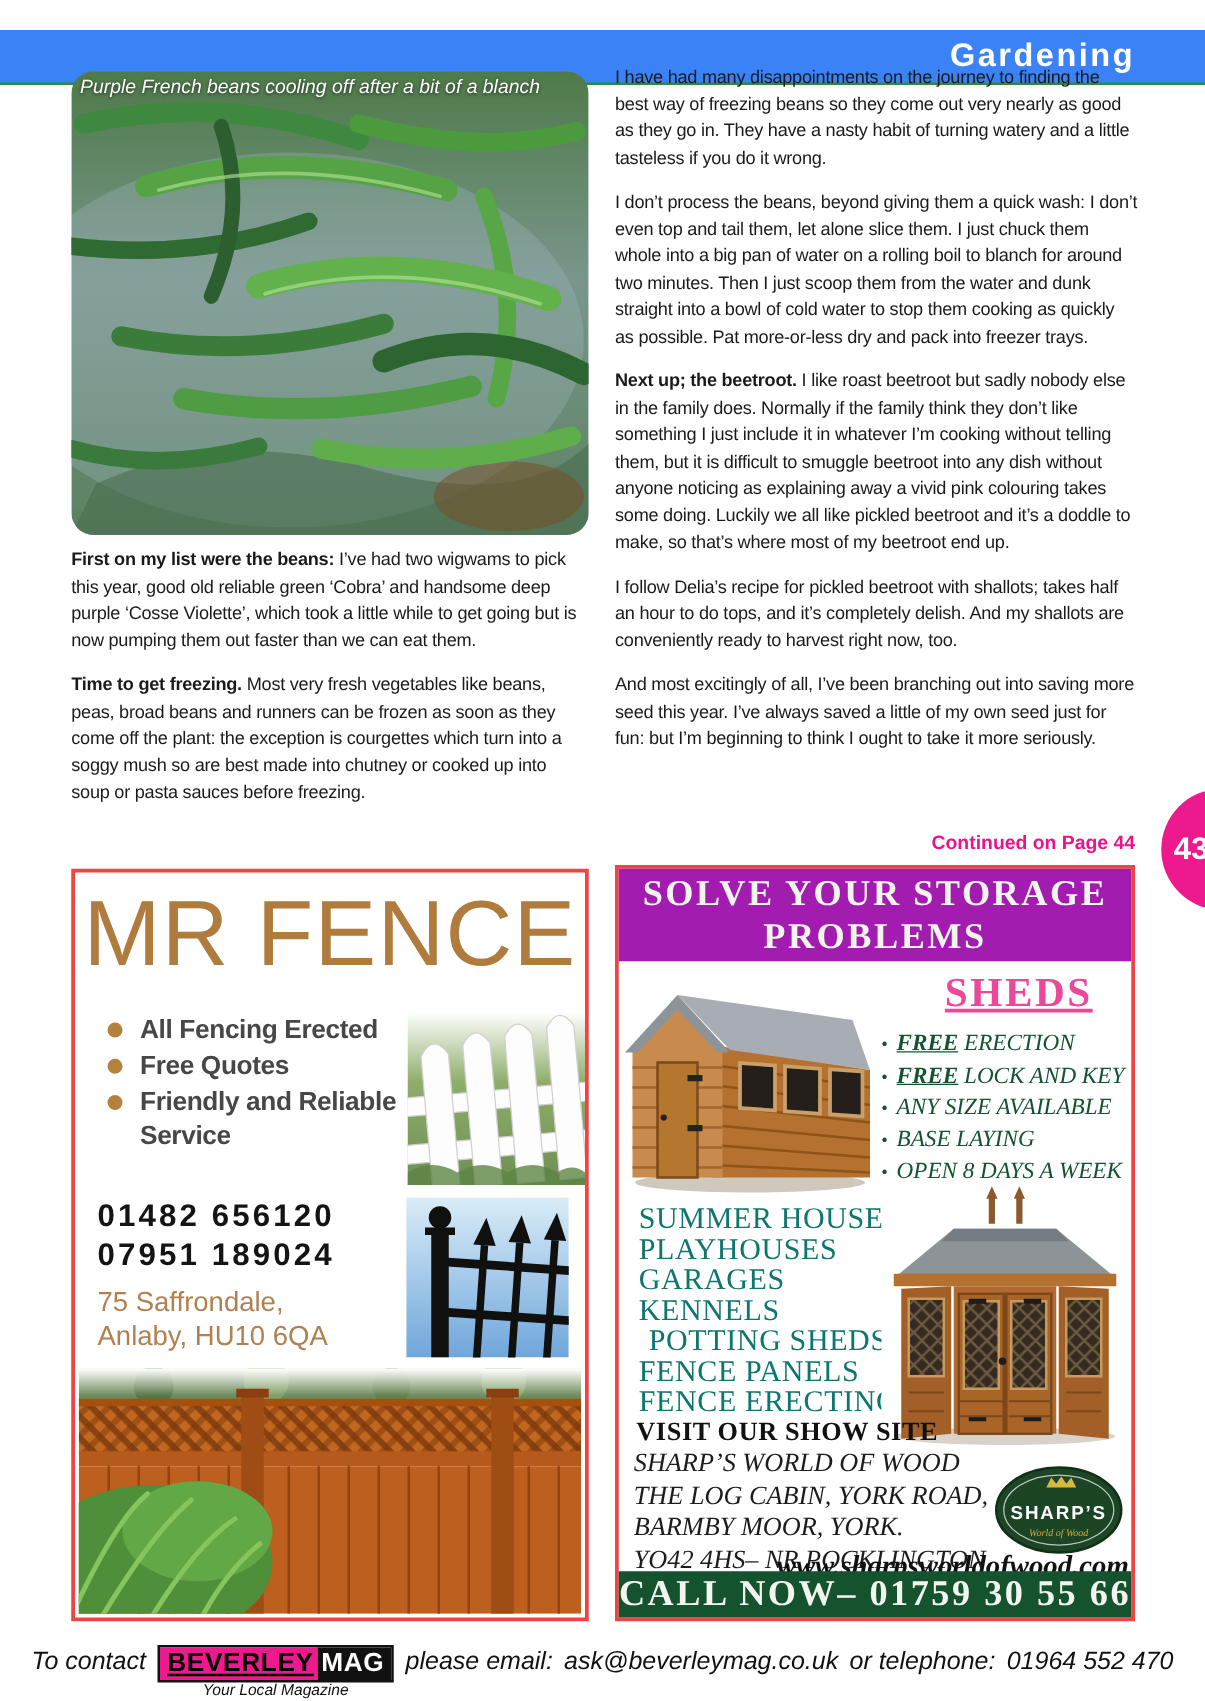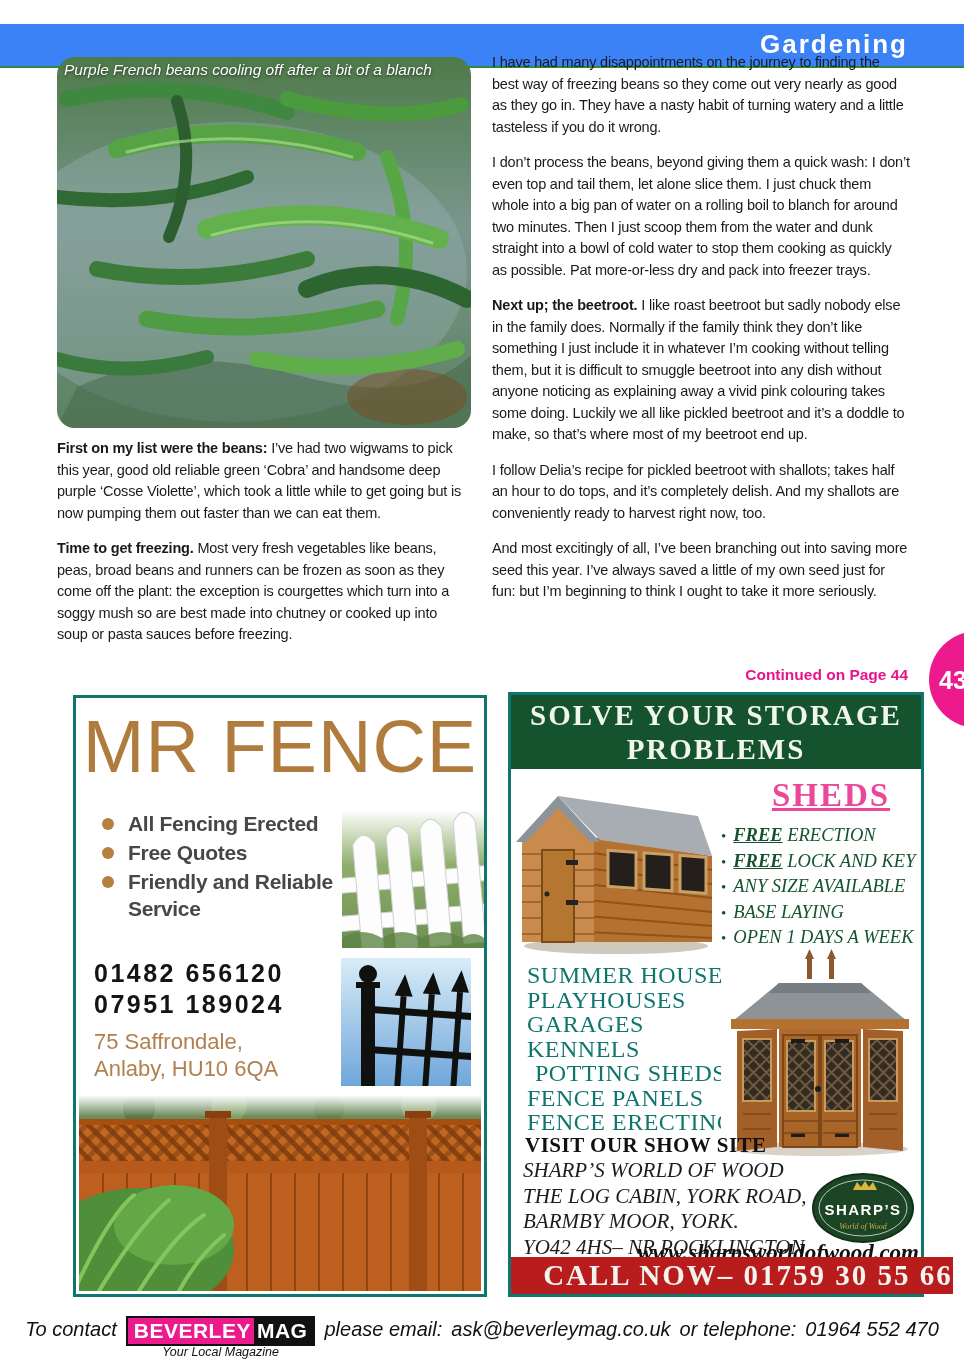--- a/index.html
+++ b/index.html
@@ -21,69 +21,69 @@
   .right-col{left:492px;top:52px;width:418px;height:612px;overflow:hidden;}
   .para{margin:0 0 14px 0;}
   .para b{letter-spacing:-0.2px;}
   .continued{position:absolute;left:492px;top:666px;width:416px;text-align:right;
              font-size:15.5px;font-weight:bold;color:#e9138c;}
   .pagenum{position:absolute;left:929px;top:631px;width:97px;height:97px;border-radius:50%;
            background:#ec1a8d;}
   .pagenum span{position:absolute;left:10px;top:50%;transform:translateY(-50%);
                 font-size:25px;font-weight:bold;color:#ffffff;}
   
-  .ad{position:absolute;background:#ffffff;border:3px solid #0f766e;box-sizing:border-box;margin-left:16px;}
+  .ad{position:absolute;background:#ffffff;border:3px solid #ef4444;box-sizing:border-box;}
   
   .ad-fence{left:57px;top:695px;width:414px;height:602px;}
   .mf-title{position:absolute;left:0;top:6px;width:100%;text-align:center;font-size:74px;
             color:#b07c3e;letter-spacing:1px;white-space:nowrap;}
   .mf-bullets{position:absolute;left:22px;top:112px;width:250px;margin:0;padding:0;list-style:none;}
   .mf-bullets li{position:relative;padding-left:30px;font-size:21px;font-weight:bold;color:#474747;
                  line-height:27px;margin-bottom:2px;letter-spacing:-0.3px;}
   .mf-bullets .dot{position:absolute;left:4px;top:8px;width:12px;height:12px;border-radius:50%;
                    background:#b5813f;}
   .img-picket{position:absolute;left:266px;top:112px;}
   .mf-phones{position:absolute;left:18px;top:260px;font-size:25px;font-weight:bold;color:#141414;
              line-height:31px;letter-spacing:2.5px;}
   .img-metal{position:absolute;left:265px;top:260px;}
   .mf-addr{position:absolute;left:18px;top:330px;font-size:22px;color:#b08050;line-height:27px;}
   .img-wood{position:absolute;left:3px;bottom:3px;}
   
   .ad-storage{left:492px;top:692px;width:416px;height:605px;font-family:"Liberation Serif",serif;}
-  .st-banner{position:absolute;left:0;top:0;width:100%;height:74px;background:#14532d;
+  .st-banner{position:absolute;left:0;top:0;width:100%;height:74px;background:#a21caf;
              color:#f2f5ee;text-align:center;font-weight:bold;font-size:29px;line-height:34px;
              letter-spacing:2px;padding-top:3px;box-sizing:border-box;}
   .img-shed{position:absolute;left:5px;top:79px;}
   .st-sheds{position:absolute;left:238px;top:82px;width:164px;text-align:center;font-size:33px;
             font-weight:bold;letter-spacing:2px;text-decoration:underline;color:#ec4899;}
   .st-bullets{position:absolute;left:210px;top:128px;margin:0;padding:0;list-style:none;width:200px;}
   .st-bullets li{font-size:18.5px;font-style:italic;color:#14532d;line-height:24.5px;white-space:nowrap;}
   .st-bullets li::before{content:"•";font-style:normal;margin-right:7px;font-size:15px;}
   .st-bullets .fb{font-style:italic;font-weight:bold;text-decoration:underline;}
   .st-products{position:absolute;left:16px;top:268px;margin:0;padding:0;list-style:none;}
   .st-products li{font-size:24px;font-weight:normal;color:#0f766e;line-height:24.5px;letter-spacing:0.5px;}
   .st-products li:nth-child(5){padding-left:8px;}
   .img-summer{position:absolute;left:210px;top:254px;}
   .st-visit{position:absolute;left:14px;top:438px;font-size:21px;font-weight:bold;
             color:#111;letter-spacing:0.5px;}
   .st-addr{position:absolute;left:12px;top:463px;font-size:21px;font-style:italic;color:#1c1c1c;
            line-height:25.5px;white-space:nowrap;}
   .img-logo{position:absolute;left:300px;top:477px;}
   .st-web{position:absolute;left:100px;top:545px;width:308px;text-align:right;font-size:23px;
           font-weight:bold;font-style:italic;color:#111;}
-  .st-call{position:absolute;left:0;bottom:0;width:100%;height:37px;background:#b91c1c;color:#f2f5ee;
-           text-align:center;font-size:29px;font-weight:bold;line-height:37px;letter-spacing:2px;padding-left:32px;}
+  .st-call{position:absolute;left:0;bottom:0;width:100%;height:37px;background:#14532d;color:#f2f5ee;
+           text-align:center;font-size:29px;font-weight:bold;line-height:37px;letter-spacing:2px;}
   
   .footer{position:absolute;left:0;top:1318px;width:964px;display:flex;justify-content:center;
           align-items:flex-start;gap:9px;font-size:20px;font-style:italic;color:#111;}
   .footer .b{font-weight:normal;}
   .bm-wrap{display:inline-block;text-align:center;margin-top:-2px;}
   .bm-box{display:inline-flex;border:2px solid #111;font-style:normal;font-weight:bold;font-size:21px;
           line-height:24px;}
-  .bm-bev{background:#ec1a8d;color:#ffffff;padding:1px 3px 1px 6px;letter-spacing:0.5px;}
+  .bm-bev{background:#ec1a8d;color:#000000;padding:1px 3px 1px 6px;letter-spacing:0.5px;text-decoration:underline;}
   .bm-mag{background:#111;color:#fff;padding:1px 6px 1px 3px;letter-spacing:0.5px;}
   .bm-tag{display:block;font-size:12.5px;font-style:italic;line-height:13px;margin-top:0px;}
 </style>
 </head>
 <body>
 
 <div class="page">
 
   <header class="topbar">
     <span>Gardening</span>
@@ -275,21 +275,21 @@
       </g>
     </svg>
 
     <div class="st-sheds">SHEDS</div>
 
     <ul class="st-bullets">
       <li><span class="fb">FREE</span> <span>ERECTION</span></li>
       <li><span class="fb">FREE</span> <span>LOCK AND KEY</span></li>
       <li><span>ANY SIZE AVAILABLE</span></li>
       <li><span>BASE LAYING</span></li>
-      <li><span>OPEN 1 DAYS A WEEK</span></li>
+      <li><span>OPEN 8 DAYS A WEEK</span></li>
     </ul>
 
     <ul class="st-products">
       <li>SUMMER HOUSES</li>
       <li>PLAYHOUSES</li>
       <li>GARAGES</li>
       <li>KENNELS</li>
       <li>POTTING SHEDS</li>
       <li>FENCE PANELS</li>
       <li>FENCE ERECTING</li>

